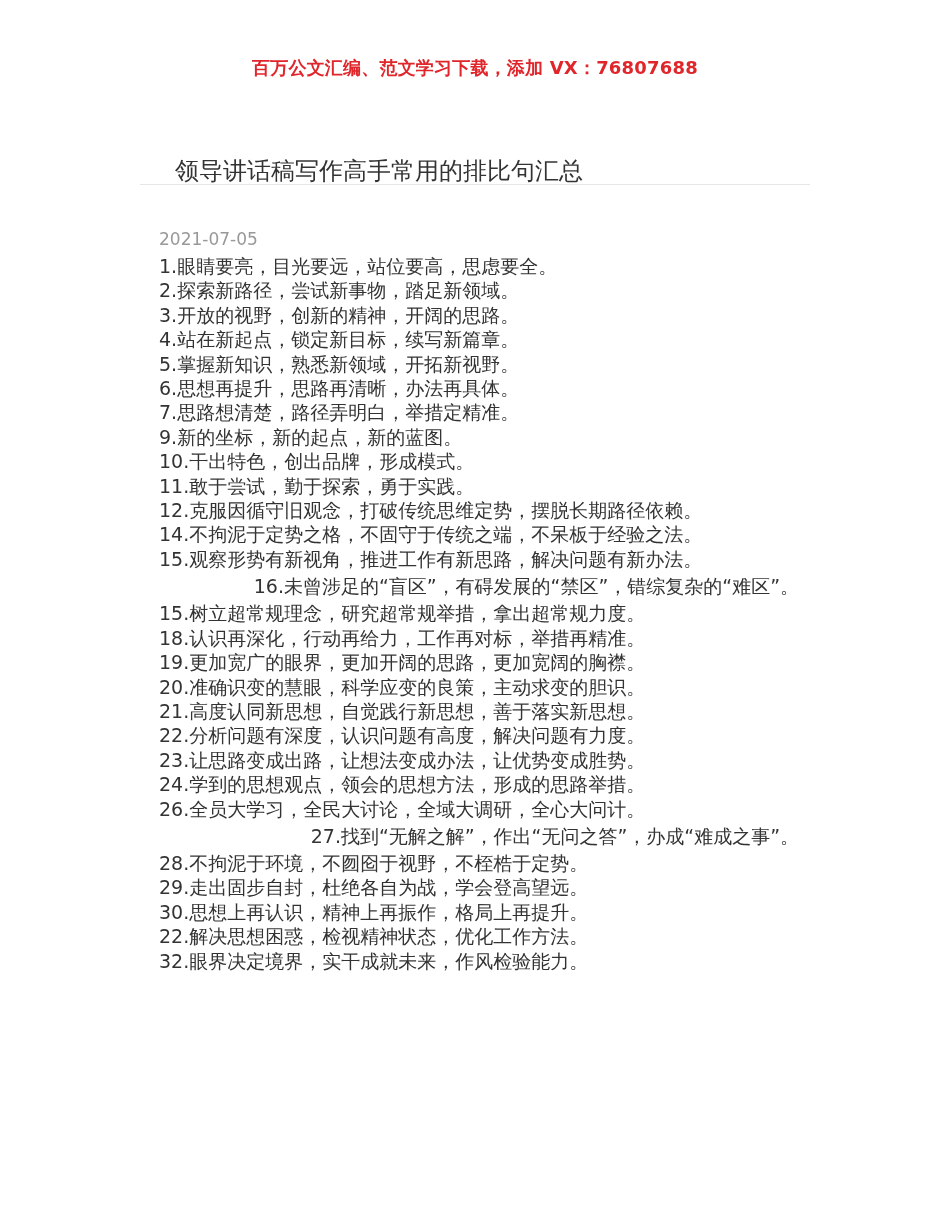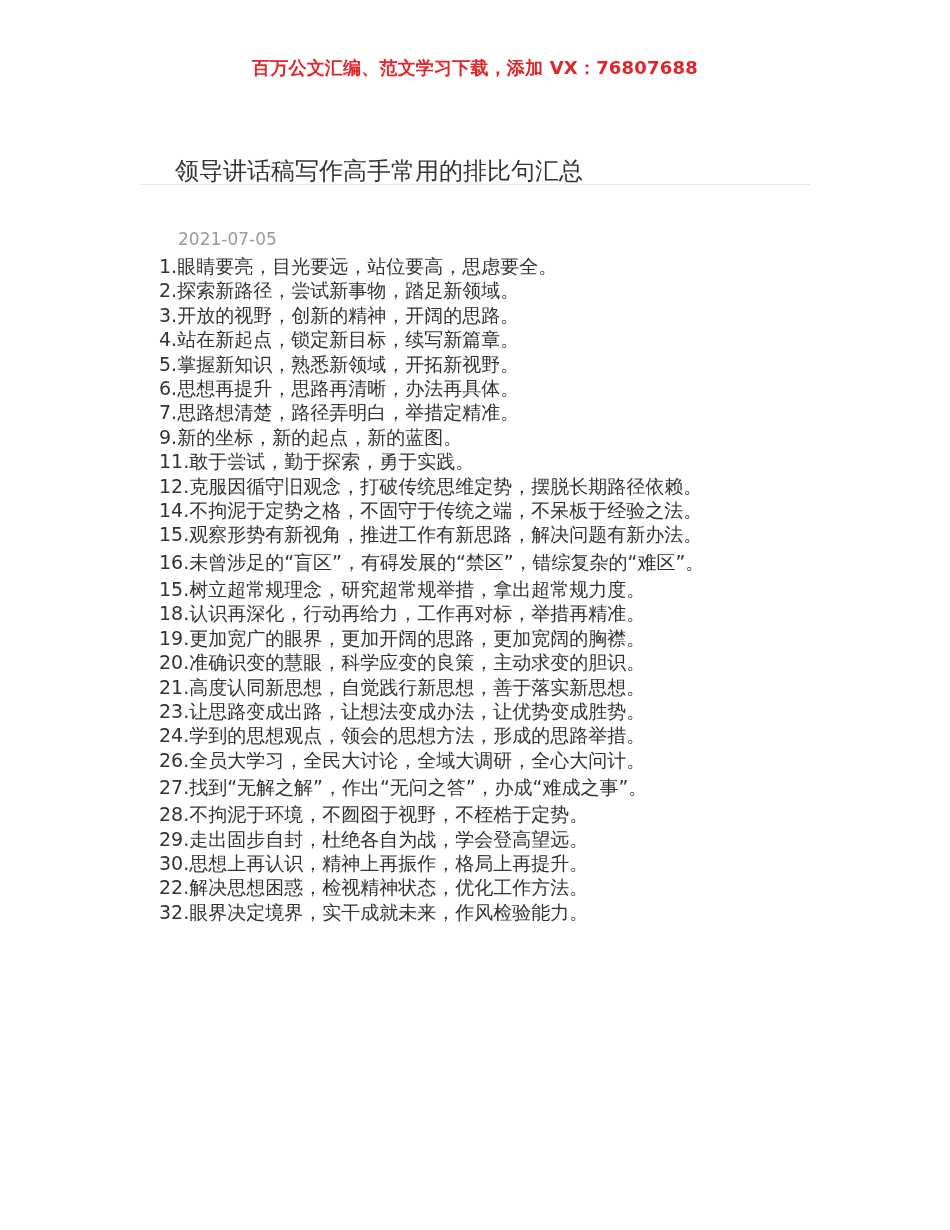--- a/index.html
+++ b/index.html
@@ -5,25 +5,25 @@
   html, body { margin: 0; padding: 0; background: #ffffff; }
   body { width: 950px; height: 1230px; position: relative; overflow: hidden;
          font-family: "DejaVu Sans", "Liberation Sans", sans-serif; }
   .banner { position: absolute; left: 0; top: 56px; width: 950px; text-align: center;
             color: #e0262b; font-size: 18px; line-height: 24px; letter-spacing: 0.2px; font-weight: bold; }
   .title { position: absolute; left: 159px; top: 138px; color: #333333;
            font-size: 24px; line-height: 34px; font-weight: normal; margin: 16px; }
   .divider { position: absolute; left: 140px; top: 184px; width: 670px; height: 0;
              border-top: 1px solid #e6e6e6; }
   .date { position: absolute; left: 159px; top: 229px; color: #999999;
-          font-size: 17px; line-height: 20px; margin-left: 19px; }
+          font-size: 17px; line-height: 20px; }
   .list { position: absolute; left: 159px; top: 254px; width: 640px; margin: 0; padding: 0;
           list-style: none; color: #333333; font-size: 19px; line-height: 24.4px; }
   .list li { margin: 0; padding: 0; }
-  .list li.wrap { line-height: 27px; margin-top: 2px; margin-bottom: 1px; }
+  .list li.wrap { line-height: 27px; margin-top: 2px; margin-bottom: 1px; text-align: right; }
 </style>
 </head>
 <body>
 
 <div class="banner">百万公文汇编、范文学习下载，添加 VX：76807688</div>
 
 <h1 class="title">领导讲话稿写作高手常用的排比句汇总</h1>
 
 <div class="divider"></div>
 
@@ -31,30 +31,32 @@
 
 <ul class="list">
   <li>1.眼睛要亮，目光要远，站位要高，思虑要全。</li>
   <li>2.探索新路径，尝试新事物，踏足新领域。</li>
   <li>3.开放的视野，创新的精神，开阔的思路。</li>
   <li>4.站在新起点，锁定新目标，续写新篇章。</li>
   <li>5.掌握新知识，熟悉新领域，开拓新视野。</li>
   <li>6.思想再提升，思路再清晰，办法再具体。</li>
   <li>7.思路想清楚，路径弄明白，举措定精准。</li>
   <li>9.新的坐标，新的起点，新的蓝图。</li>
+  <li>10.干出特色，创出品牌，形成模式。</li>
   <li>11.敢于尝试，勤于探索，勇于实践。</li>
   <li>12.克服因循守旧观念，打破传统思维定势，摆脱长期路径依赖。</li>
   <li>14.不拘泥于定势之格，不固守于传统之端，不呆板于经验之法。</li>
   <li>15.观察形势有新视角，推进工作有新思路，解决问题有新办法。</li>
   <li class="wrap">16.未曾涉足的“盲区”，有碍发展的“禁区”，错综复杂的“难区”。</li>
   <li>15.树立超常规理念，研究超常规举措，拿出超常规力度。</li>
   <li>18.认识再深化，行动再给力，工作再对标，举措再精准。</li>
   <li>19.更加宽广的眼界，更加开阔的思路，更加宽阔的胸襟。</li>
   <li>20.准确识变的慧眼，科学应变的良策，主动求变的胆识。</li>
   <li>21.高度认同新思想，自觉践行新思想，善于落实新思想。</li>
+  <li>22.分析问题有深度，认识问题有高度，解决问题有力度。</li>
   <li>23.让思路变成出路，让想法变成办法，让优势变成胜势。</li>
   <li>24.学到的思想观点，领会的思想方法，形成的思路举措。</li>
   <li>26.全员大学习，全民大讨论，全域大调研，全心大问计。</li>
   <li class="wrap">27.找到“无解之解”，作出“无问之答”，办成“难成之事”。</li>
   <li>28.不拘泥于环境，不囫囵于视野，不桎梏于定势。</li>
   <li>29.走出固步自封，杜绝各自为战，学会登高望远。</li>
   <li>30.思想上再认识，精神上再振作，格局上再提升。</li>
   <li>22.解决思想困惑，检视精神状态，优化工作方法。</li>
   <li>32.眼界决定境界，实干成就未来，作风检验能力。</li>
 </ul>

